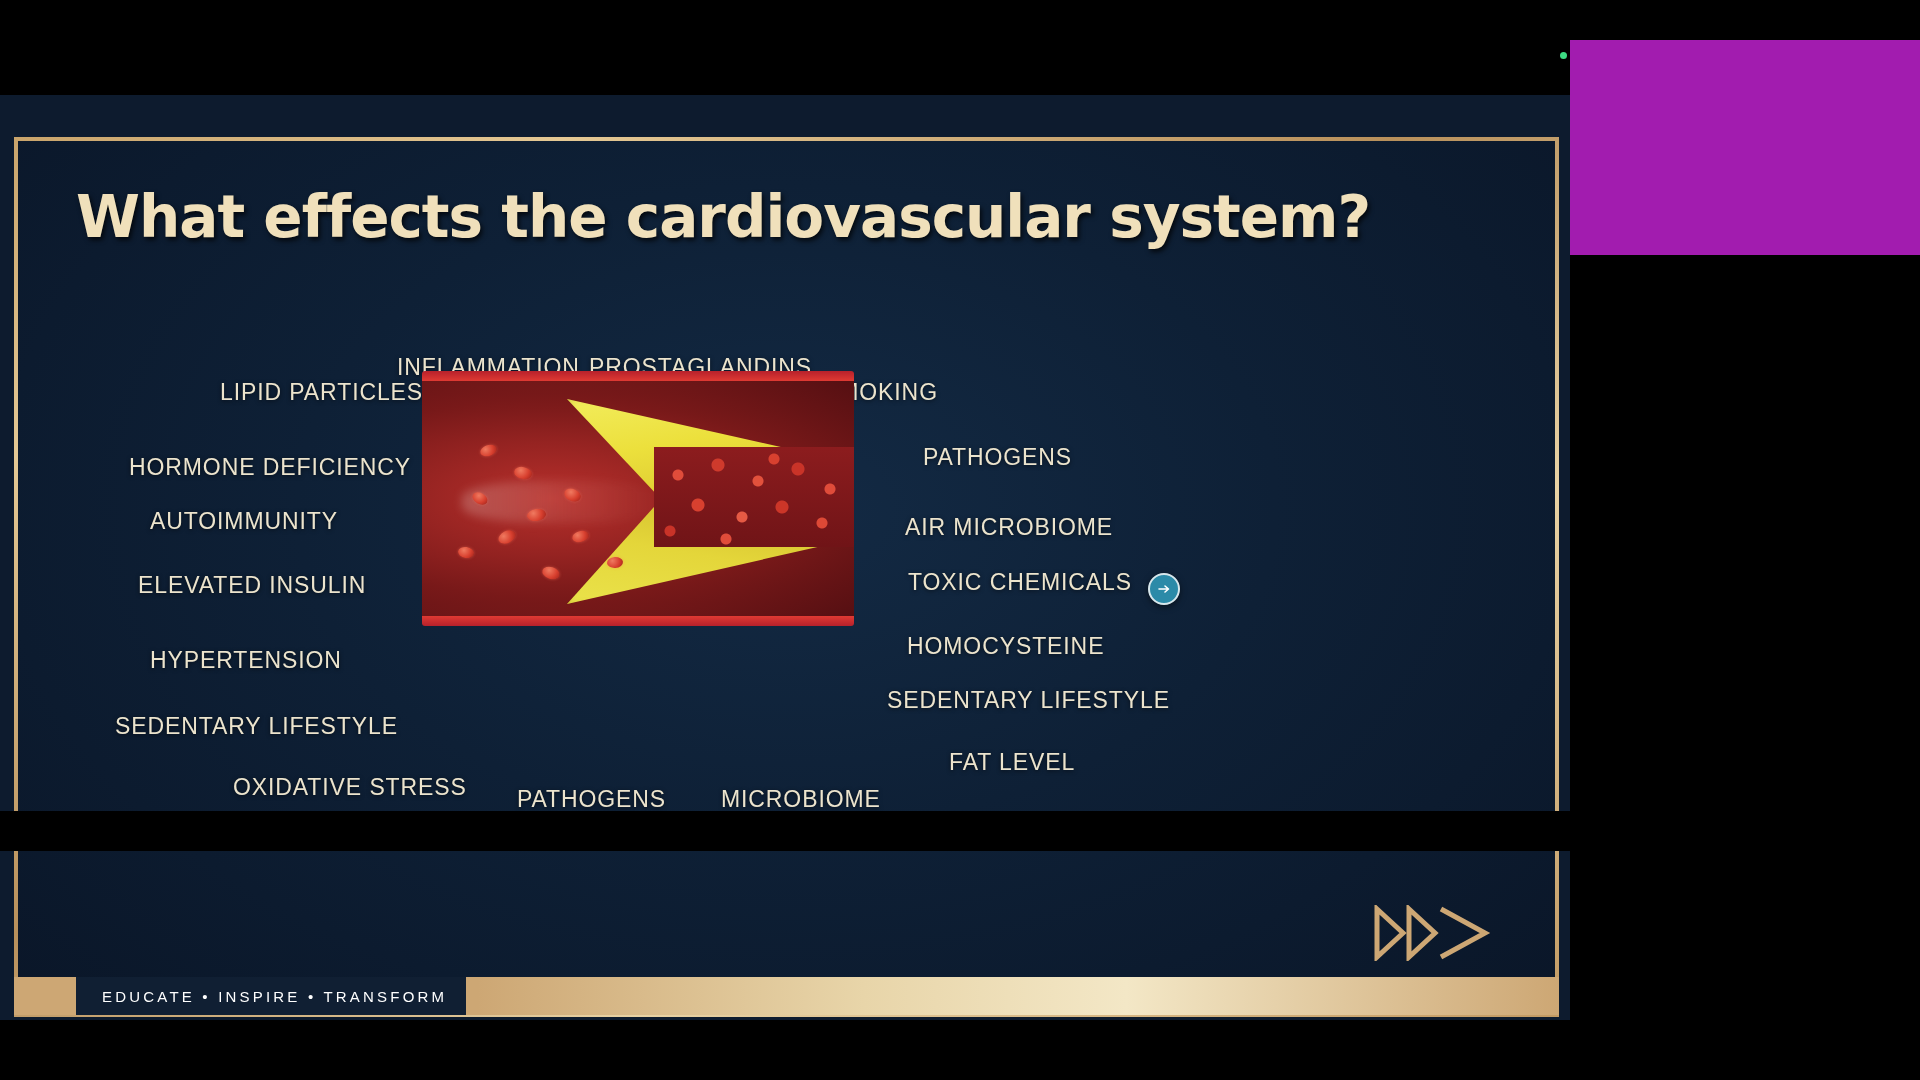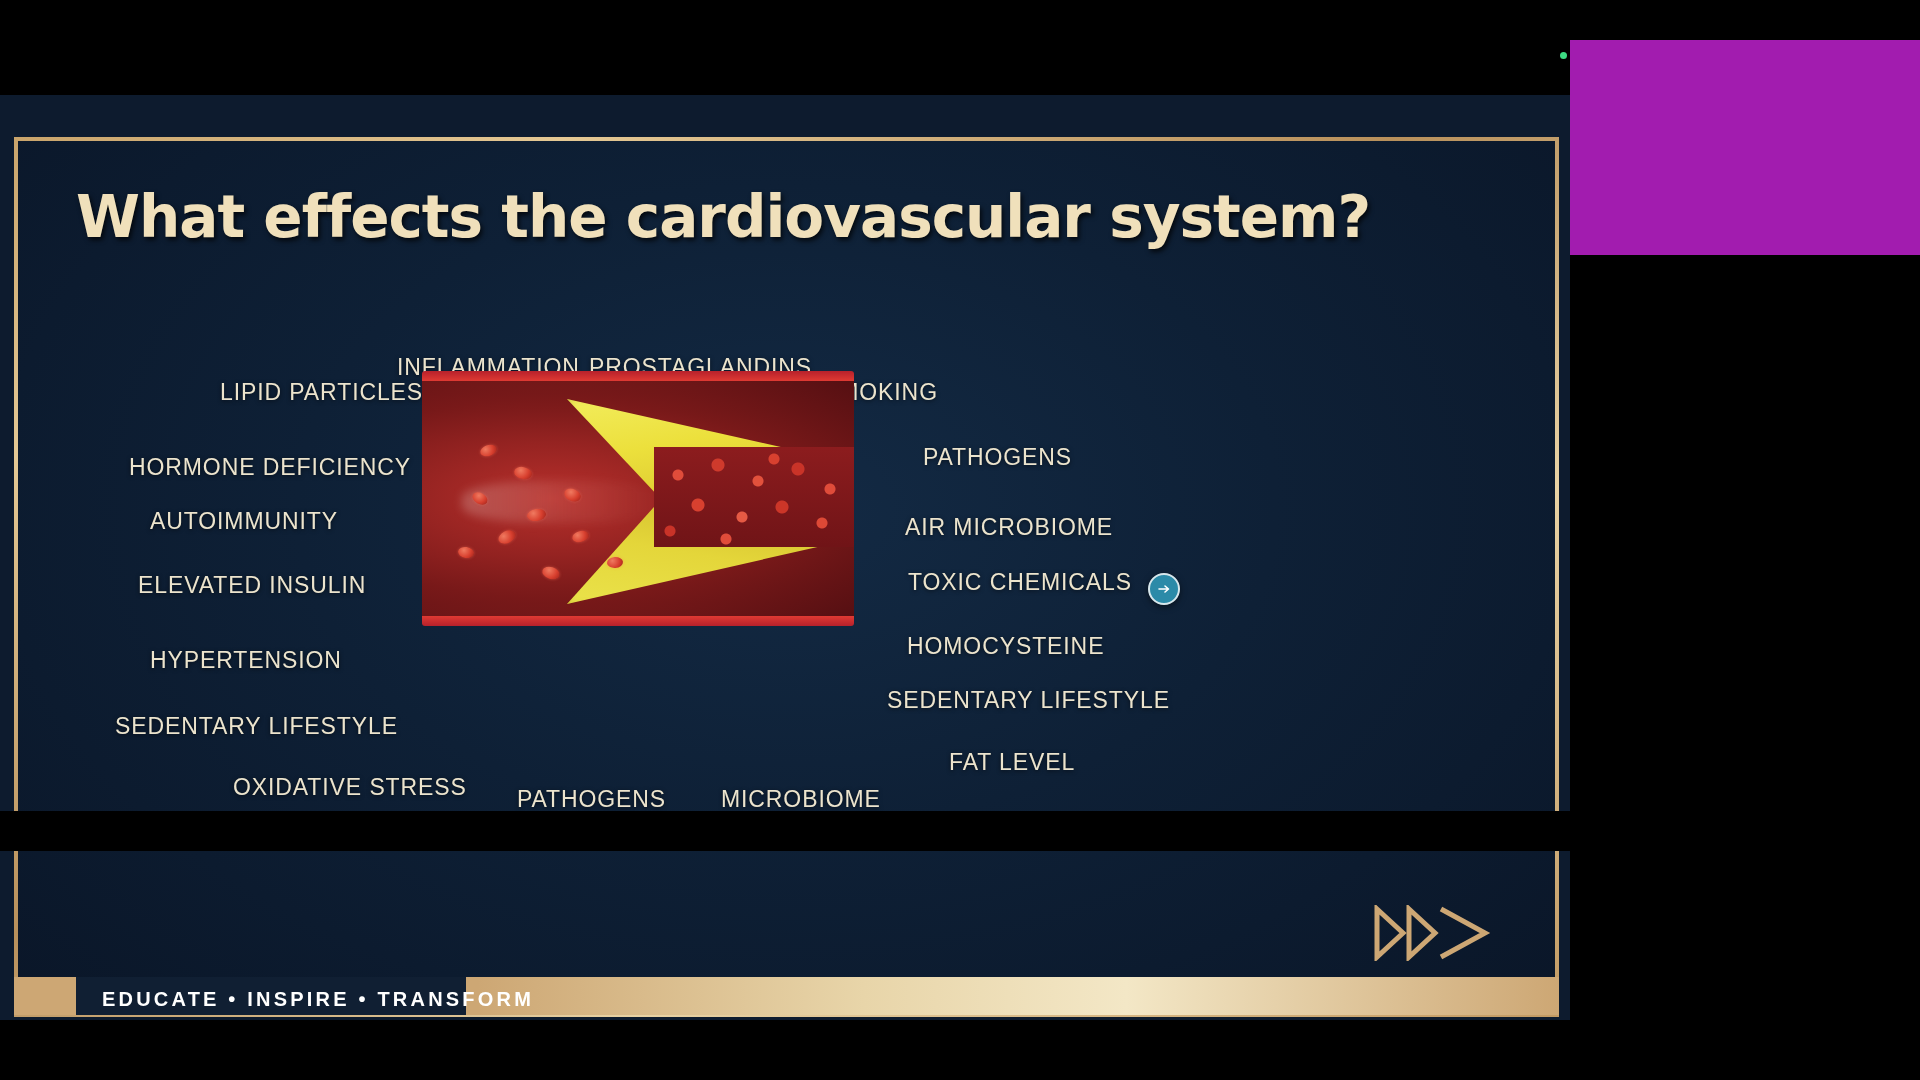--- a/index.html
+++ b/index.html
@@ -200,22 +200,22 @@
     top: 0;
     width: 390px;
     height: 38px;
     background: #101f33;
   }
   #footer-tagline {
     position: absolute;
     left: 88px;
     top: 11px;
     color: #ffffff;
-    font-size: 20px;
-    font-weight: 700;
+    font-size: 15px;
+    font-weight: 400;
     letter-spacing: 3.2px;
     white-space: nowrap;
     font-family: "Liberation Sans", sans-serif;
   }
 
   
   #slide-nav-btn {
     position: absolute;
     left: 1148px;
     top: 478px;

